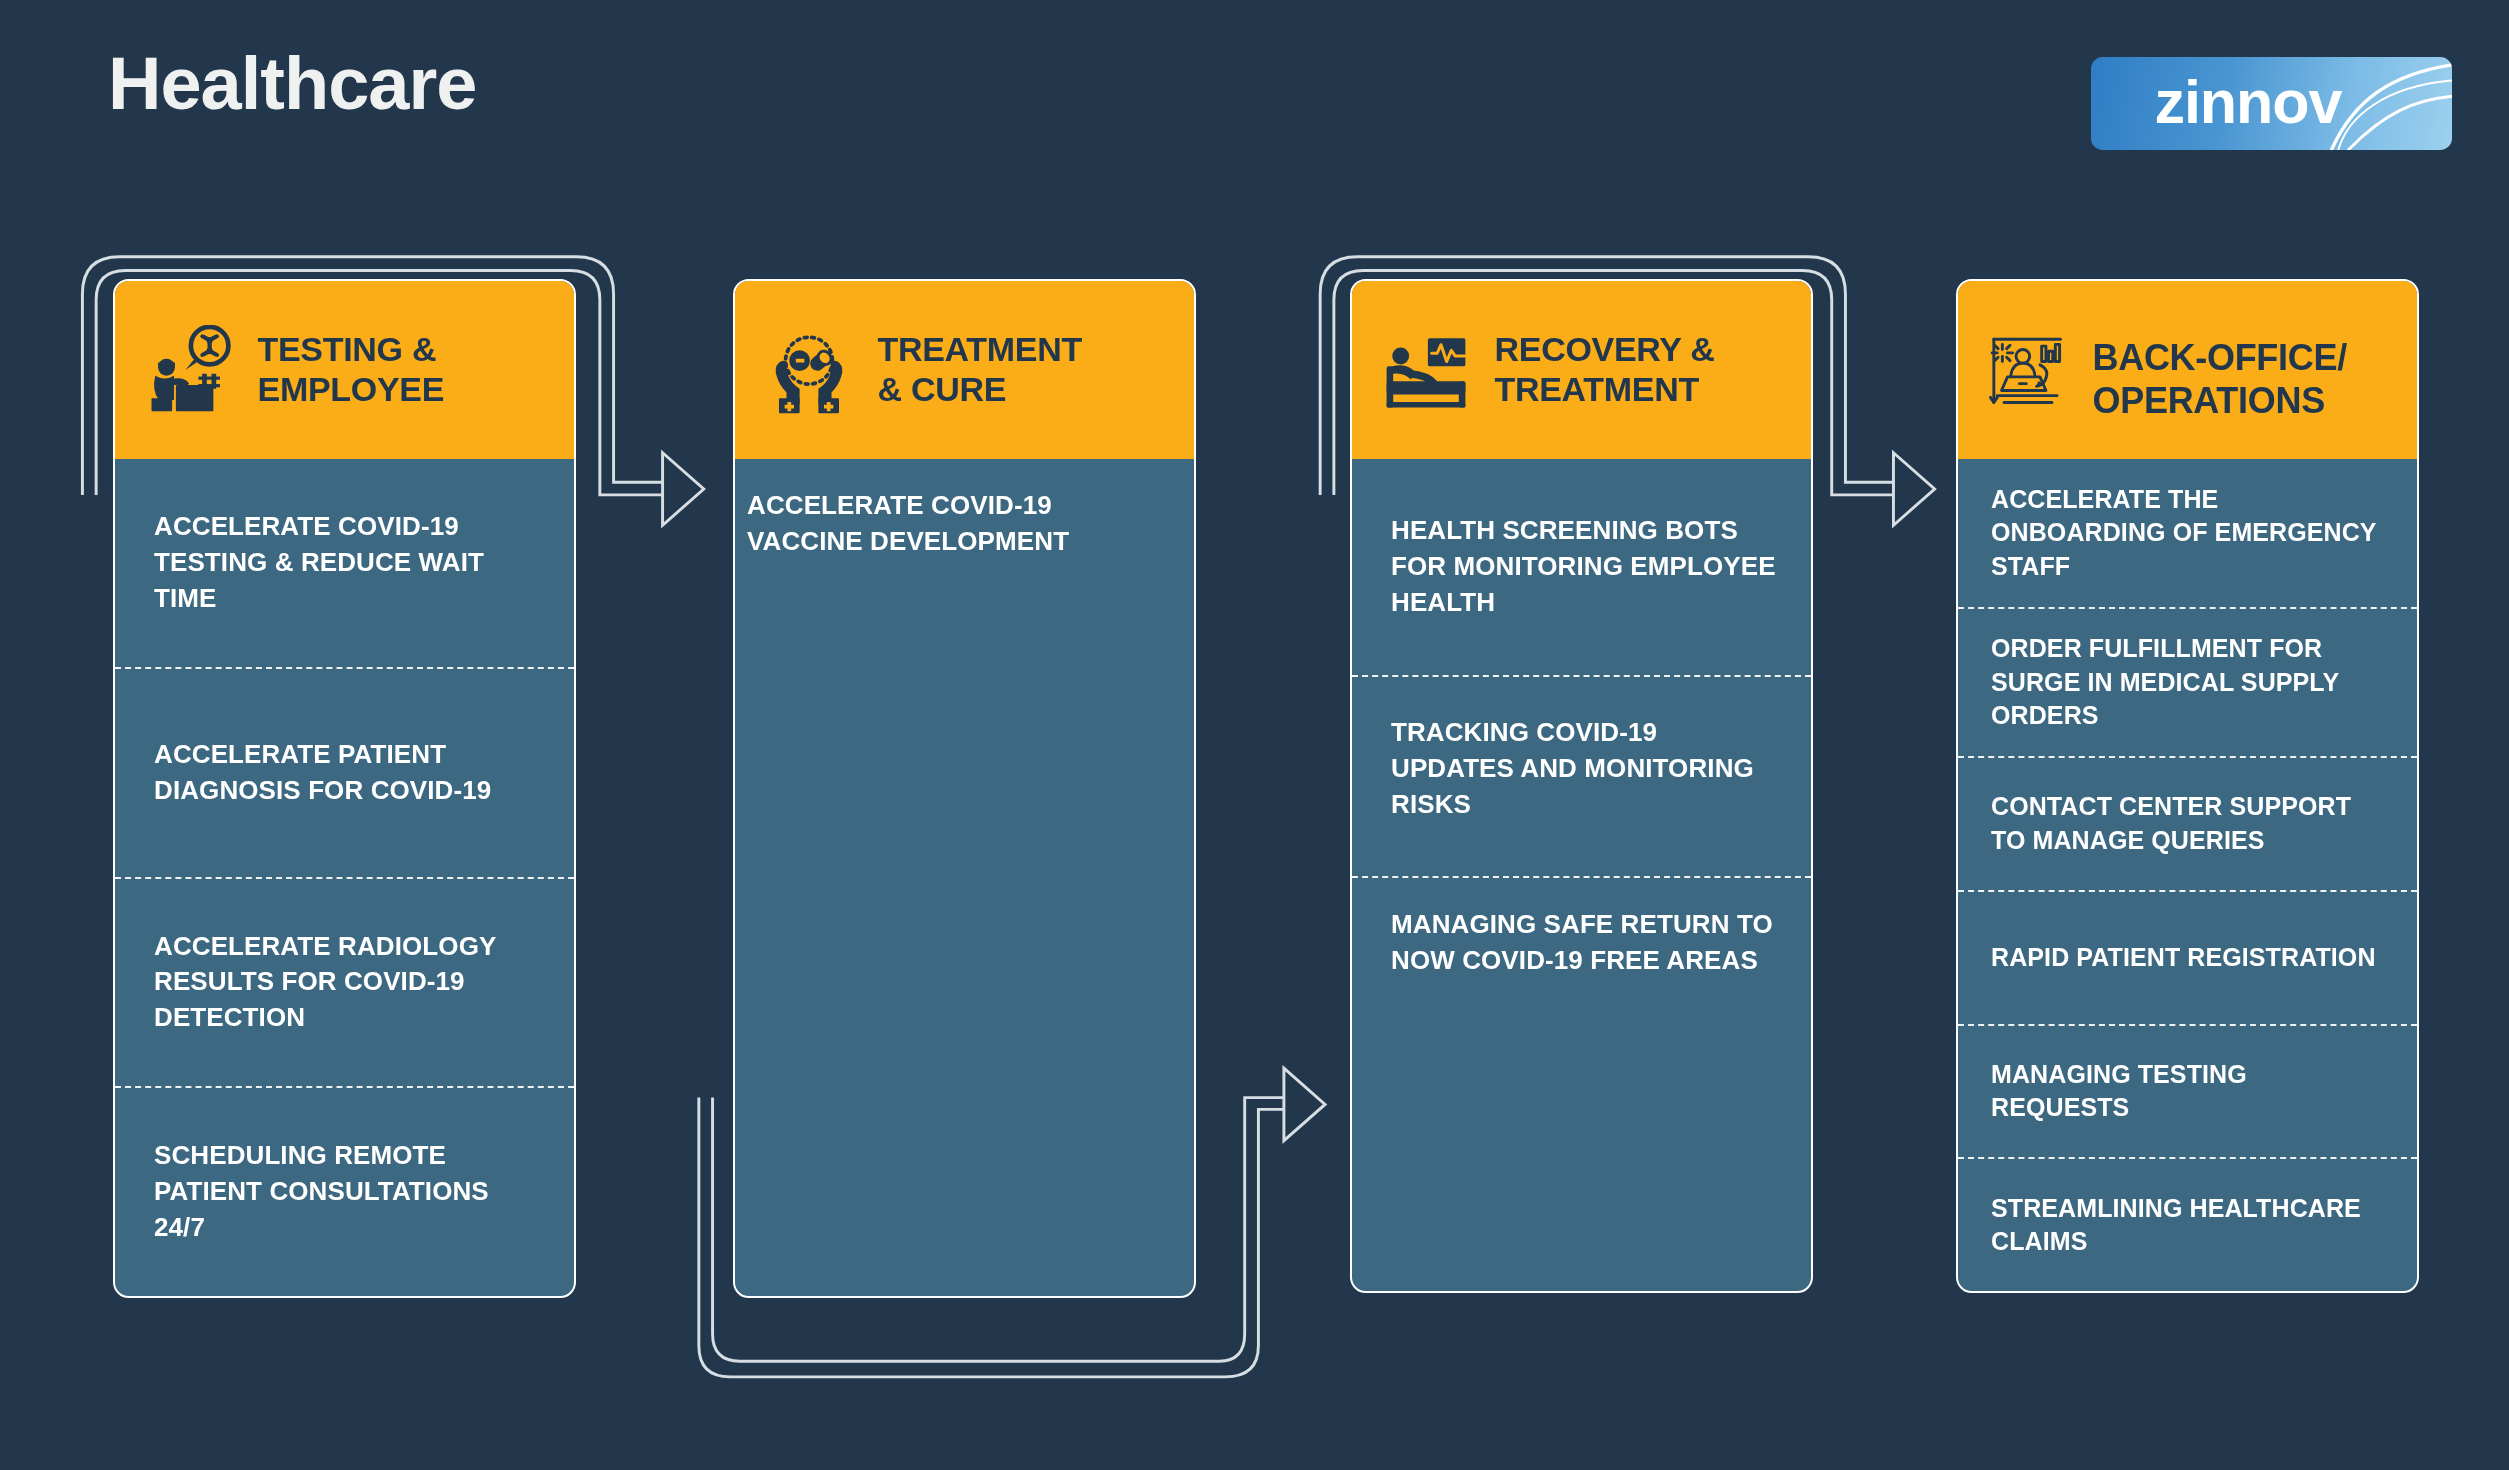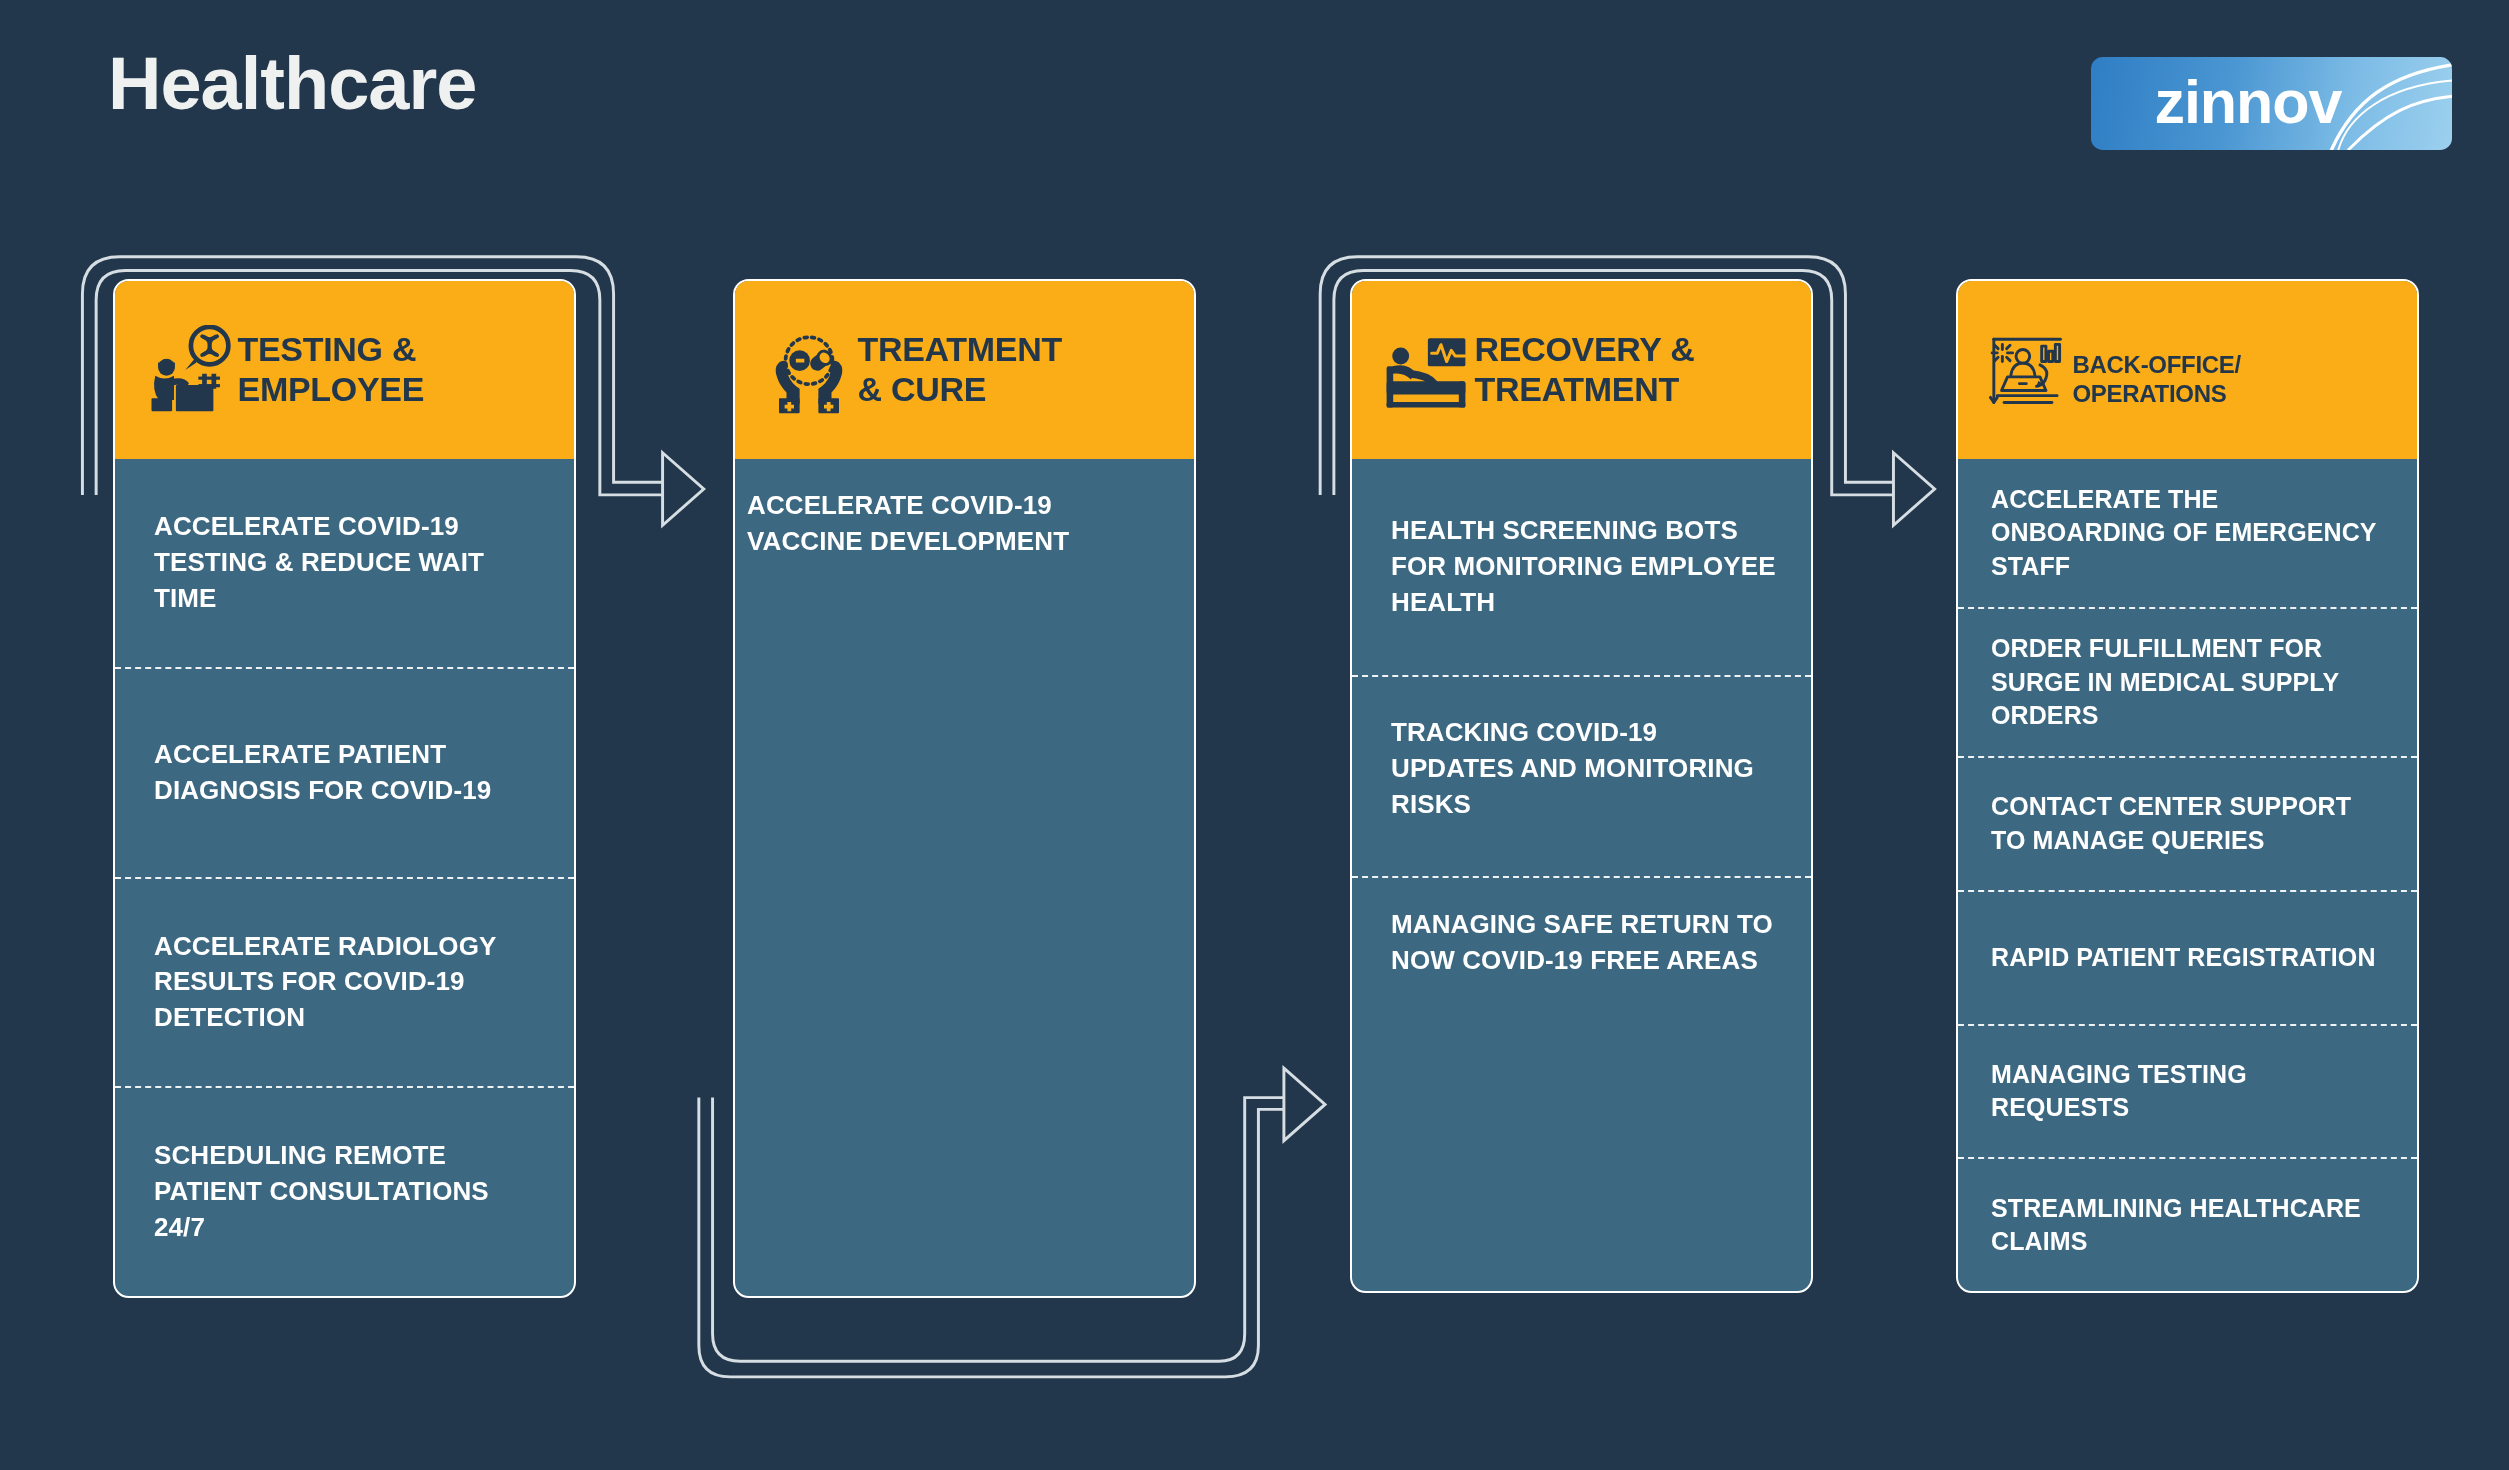--- a/index.html
+++ b/index.html
@@ -38,31 +38,31 @@
     display:flex; flex-direction:column;
     background:#3C6881;
   }
   .card.c0{ left:113px;  height:1019px; }
   .card.c1{ left:733px;  height:1019px; }
   .card.c2{ left:1350px; height:1014px; }
   .card.c3{ left:1956px; height:1014px; }
 
   .card-header{
     background:#FBAD17; flex:0 0 auto;
-    display:flex; align-items:center; gap:1px;
+    display:flex; align-items:center; gap:21px;
     padding:25.5px 21.6px 25.5px 25.5px;
     min-height:178px;
   }
   .card-header .hdr-icon{ flex:0 0 auto; width:96px; height:90px; }
   .card-header .hdr-title{
     font-size:34px; font-weight:bold; color:#22374B;
     line-height:1.17; letter-spacing:-0.3px;
   }
   .c3 .card-header .hdr-icon{ width:88px; height:82px; }
-  .c3 .card-header .hdr-title{ font-size:24px;margin-top:19px; }
+  .c3 .card-header .hdr-title{ font-size:36px;margin-top:19px; }
 
   .card-body{ flex:1 1 auto; display:flex; flex-direction:column; }
   .item{
     padding:29px 33px 29px 39px;
     color:#FFFFFF; font-size:26px; font-weight:bold;
     line-height:1.38; letter-spacing:0.1px;
     text-transform:uppercase;
     display:flex; align-items:center;
   }
   .item + .item{ border-top:2px dashed rgba(255,255,255,.92); }

